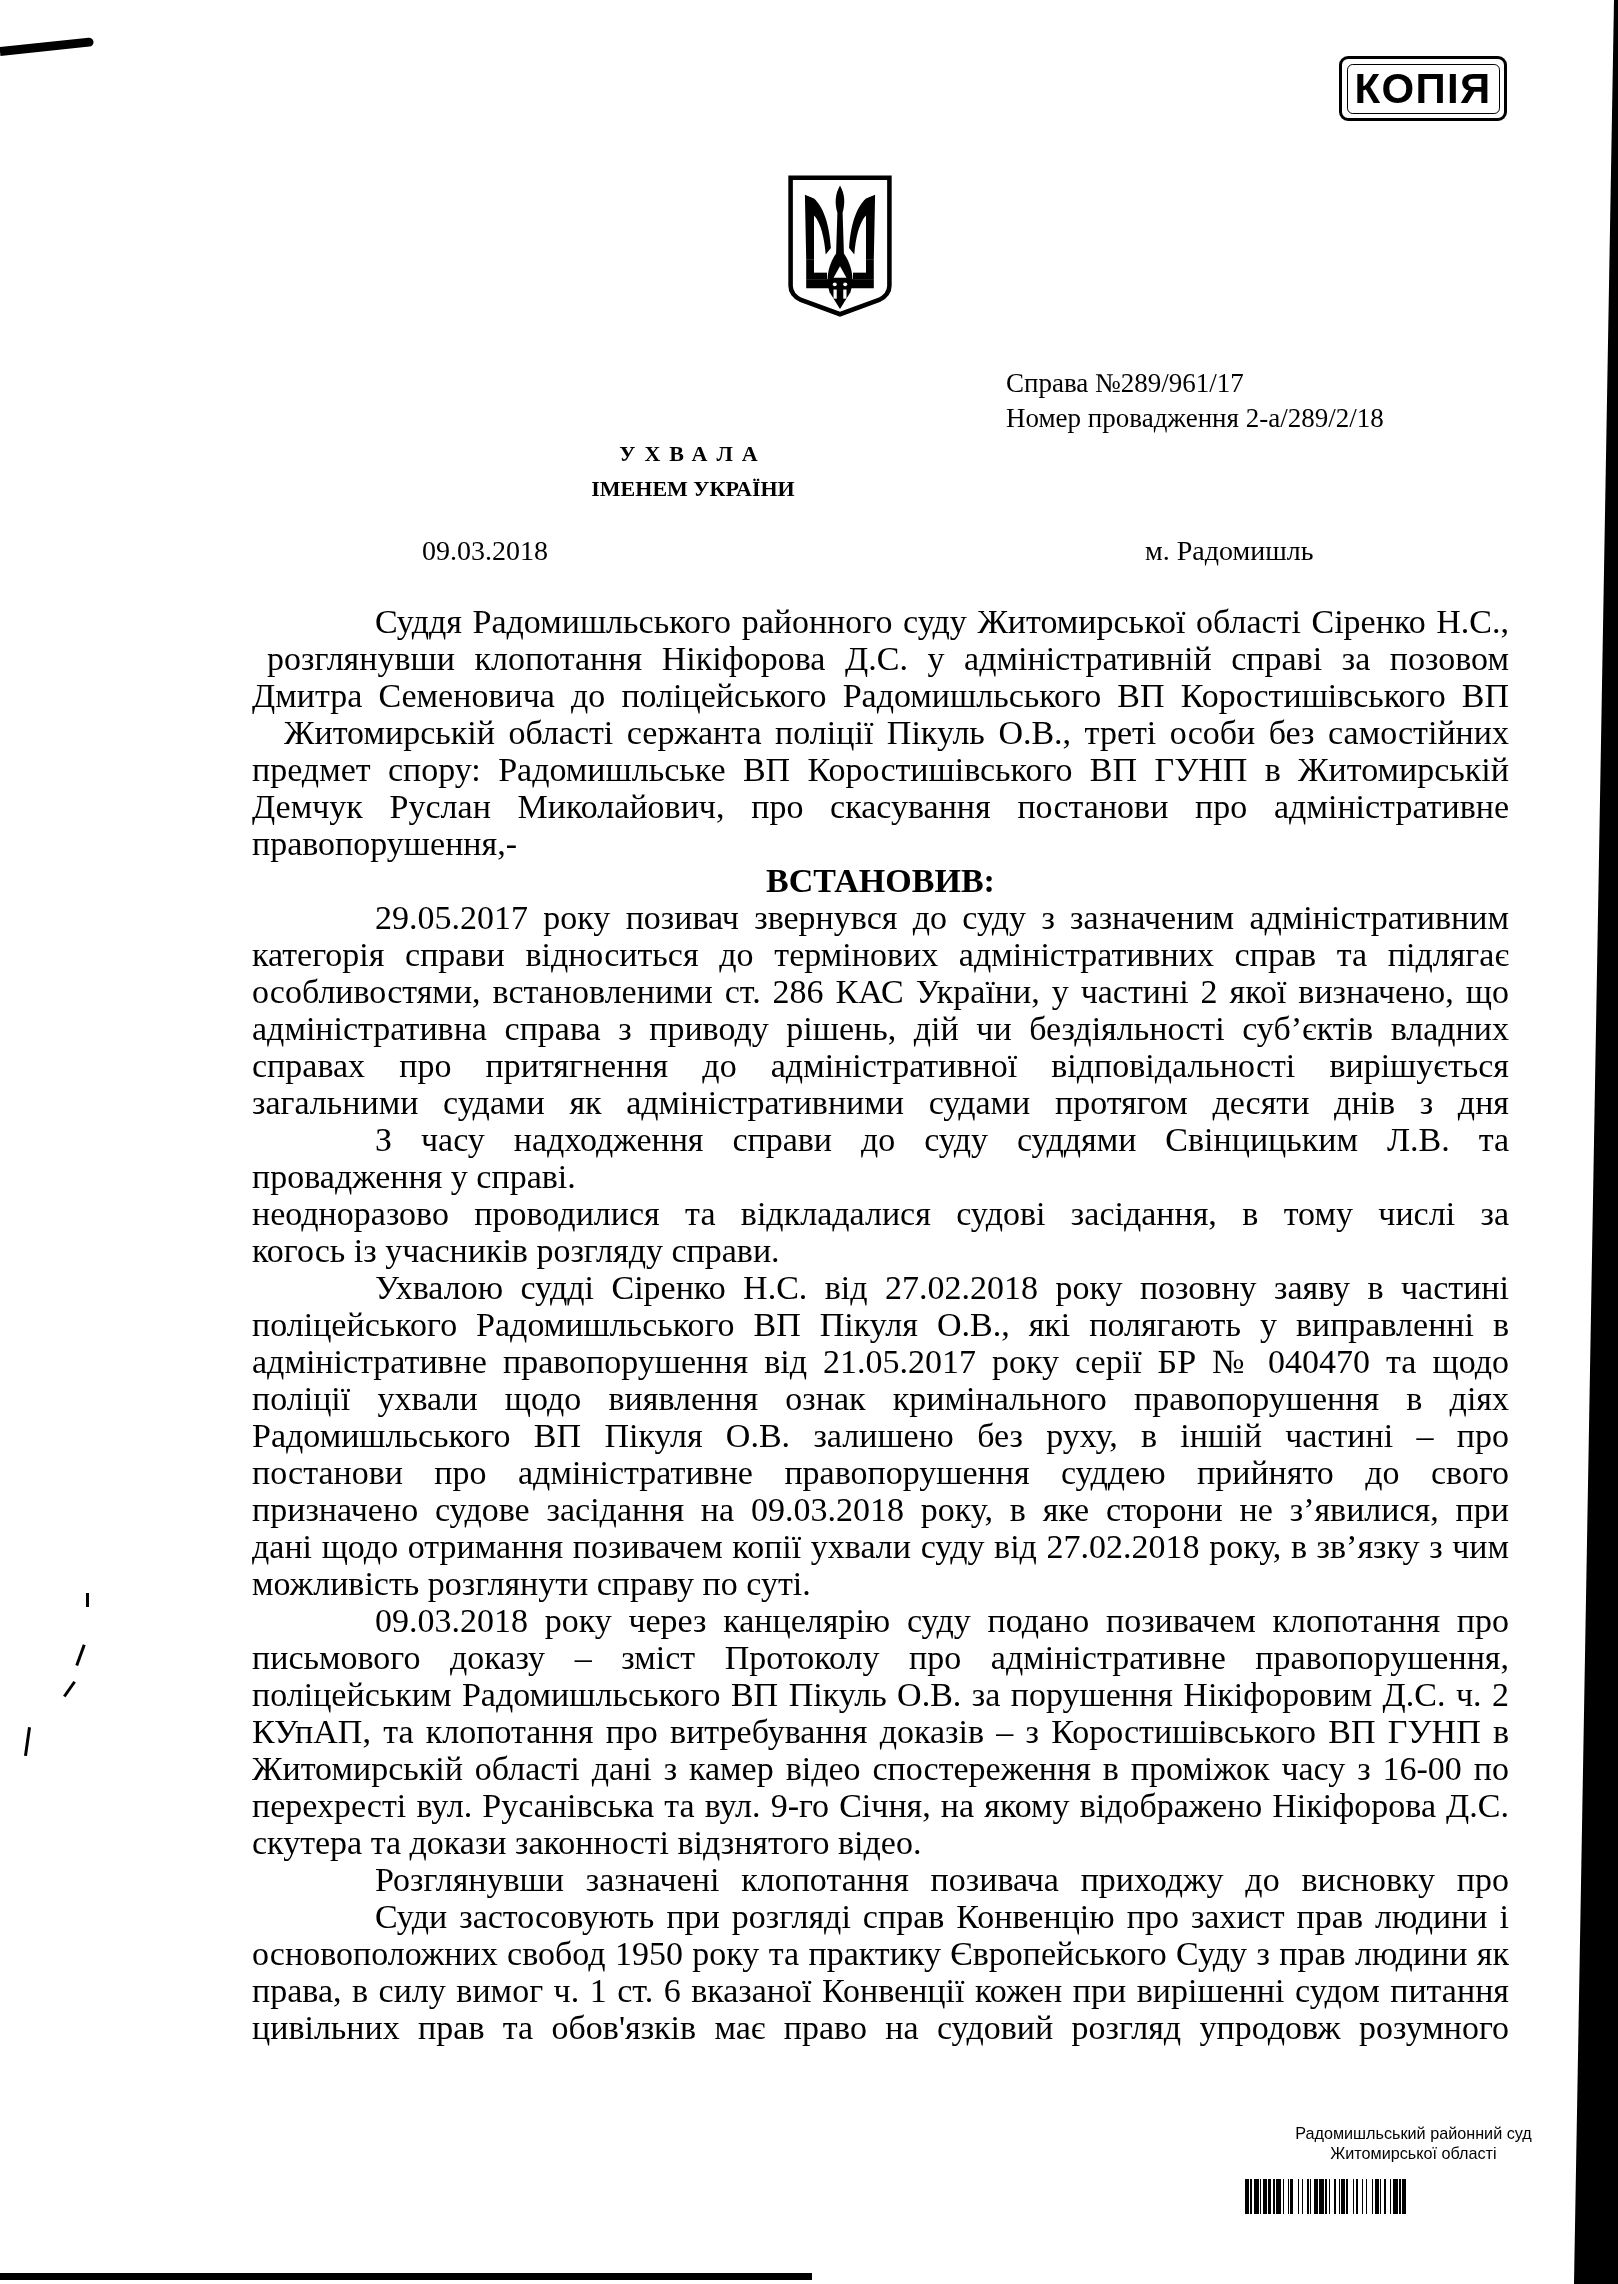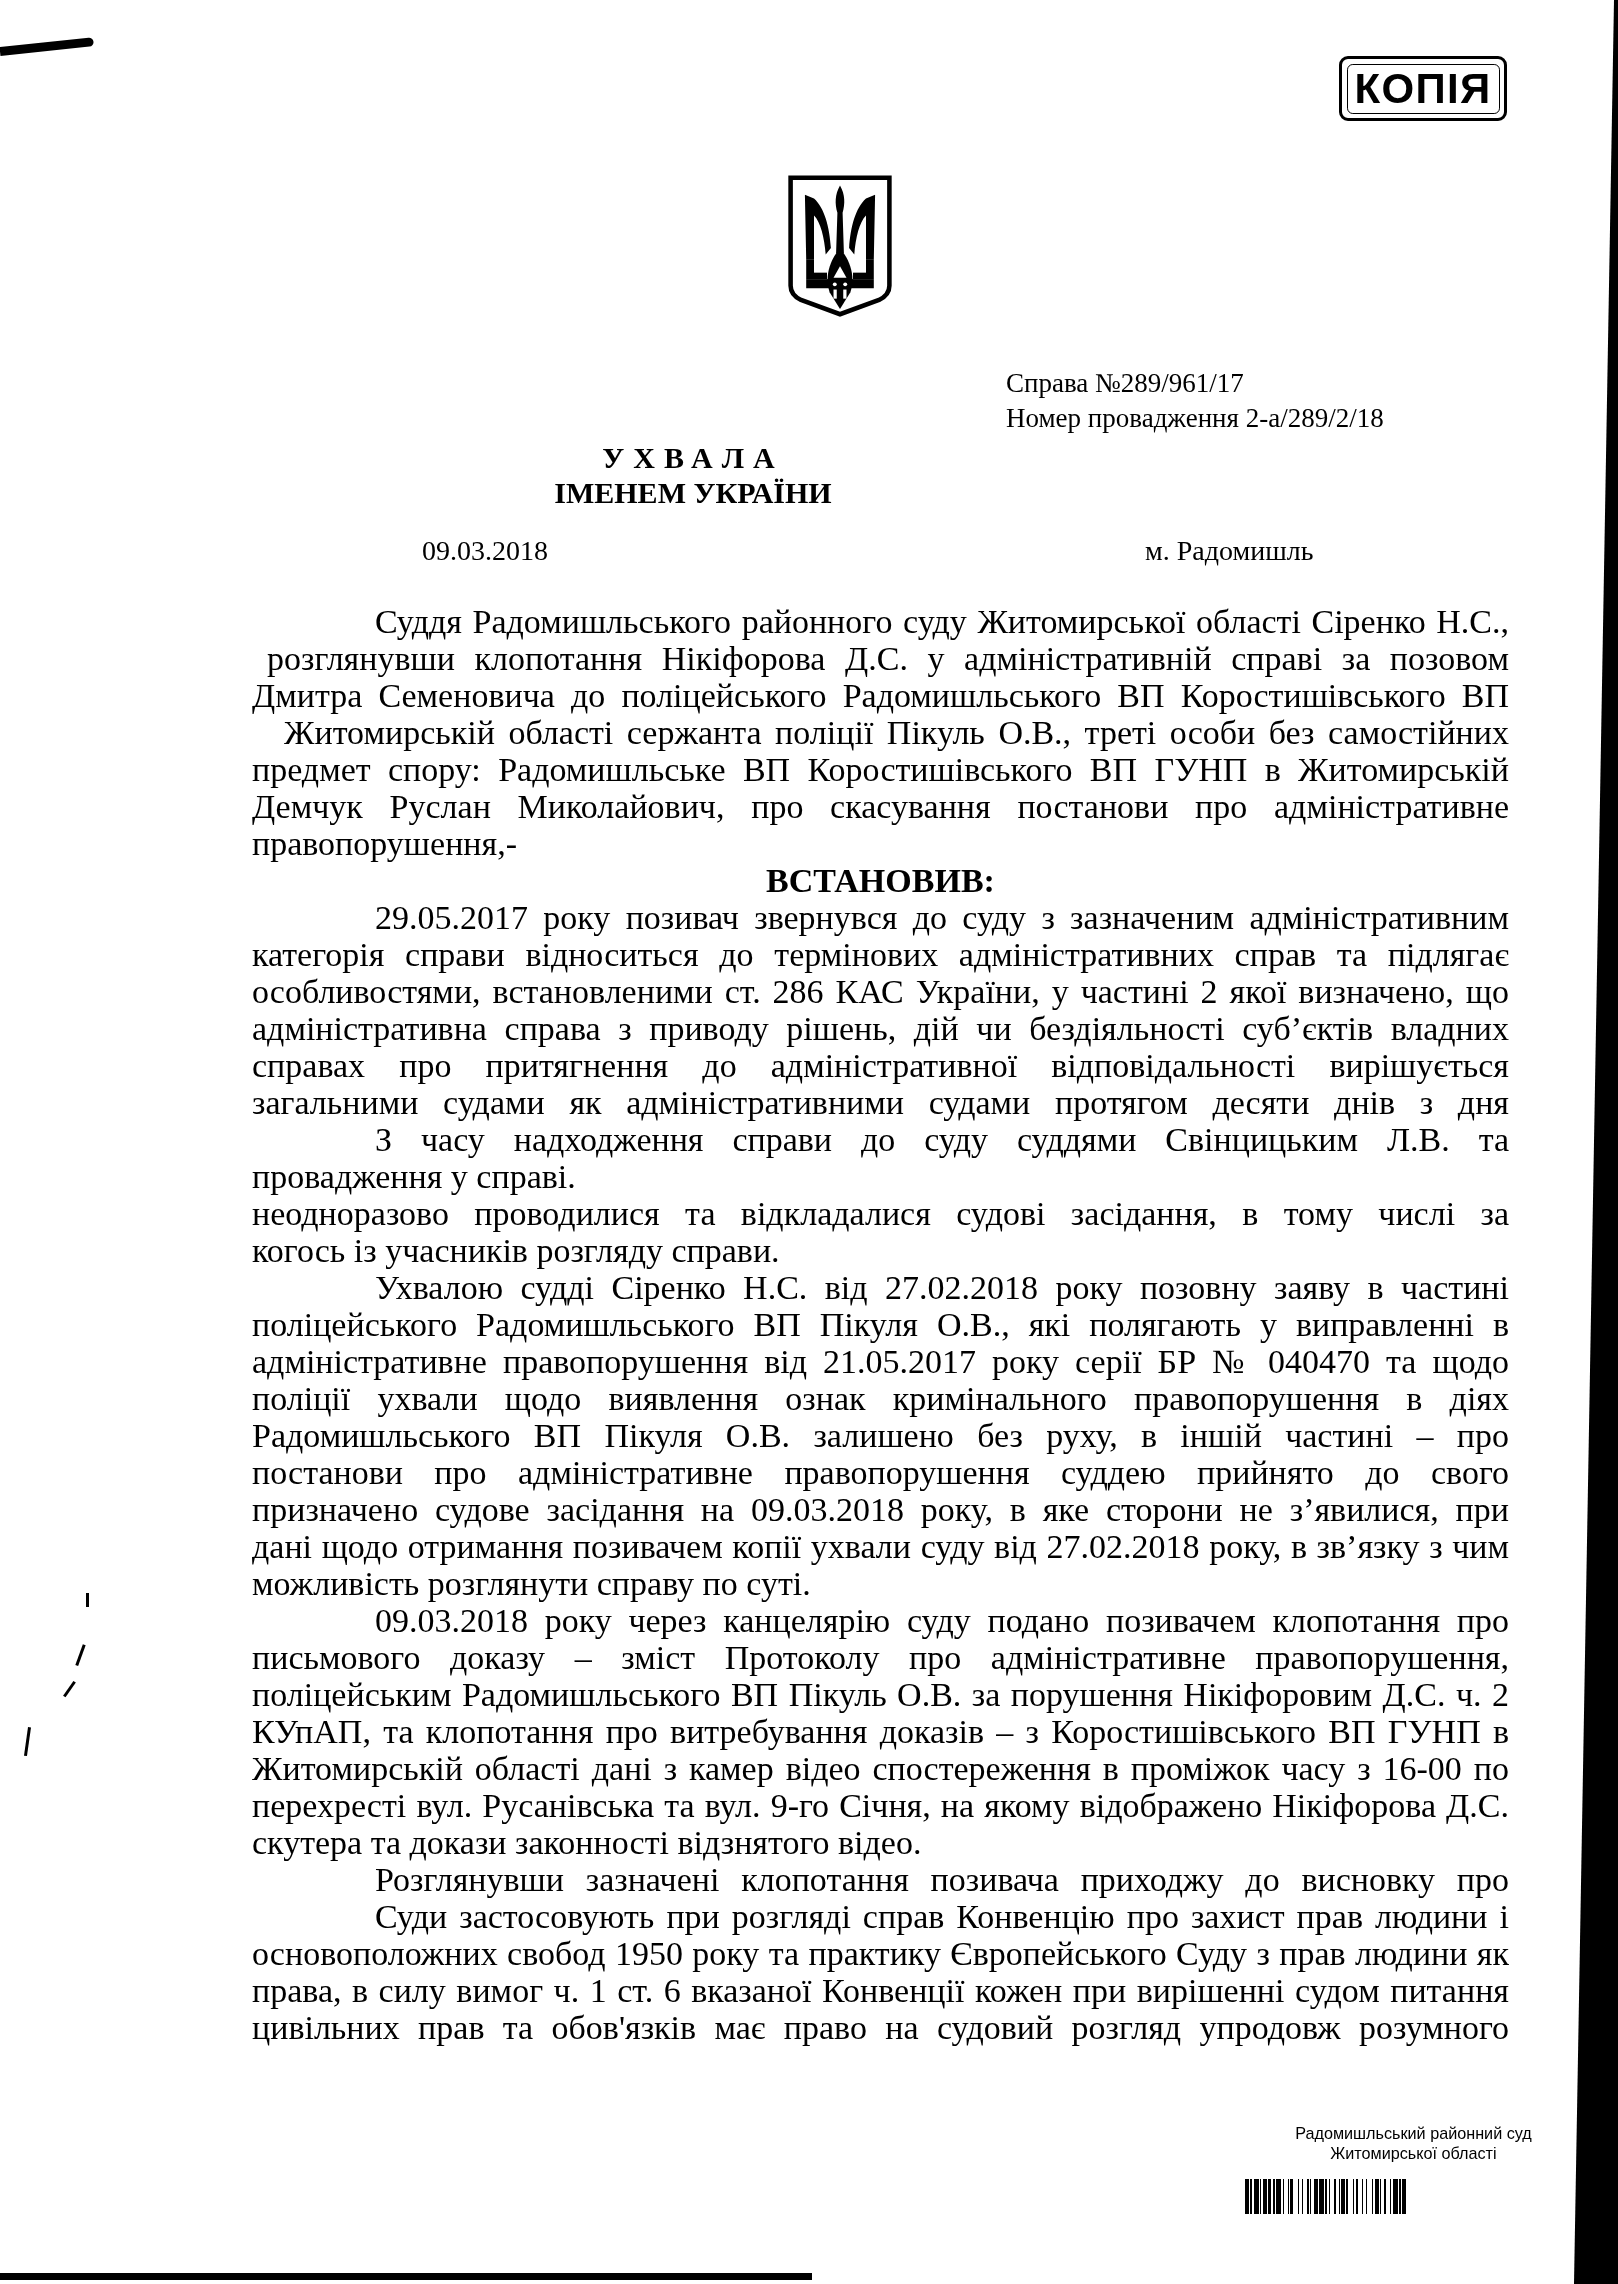--- a/index.html
+++ b/index.html
@@ -22,21 +22,21 @@
                  border: 1.9px solid #000; border-radius: 5.8px; }
   .kopia-text { font-family: "Liberation Sans", "DejaVu Sans", sans-serif; font-weight: bold;
                 font-size: 42px; letter-spacing: 1.3px; line-height: 1; position: relative; }
 
   
   .coat { left: 788px; top: 175px; width: 104px; height: 142px; }
 
   
   .ref { left: 1006px; font-size: 27px; line-height: 1; white-space: nowrap; }
   .title { left: 0; width: 1321px; padding-left: 65px; box-sizing: border-box; text-align: center;
-           font-weight: bold; font-size: 30px; line-height: 1; }
+           font-weight: bold; font-size: 22px; line-height: 1; }
   .title1 { top: 443px; letter-spacing: 9px; }
   .title2 { top: 478px; }
   .dateline { top: 537px; font-size: 28px; line-height: 1; }
 
   
   .body { left: 252px; width: 1257px; top: 603px; font-size: 34px; line-height: 37px; }
   .line { display: block; height: 37px; text-align: justify; text-align-last: justify; white-space: nowrap; }
   .line.last { text-align-last: left; }
   .line.indent { padding-left: 123px; }
   .line.center { text-align: center; text-align-last: center; font-weight: bold; }

